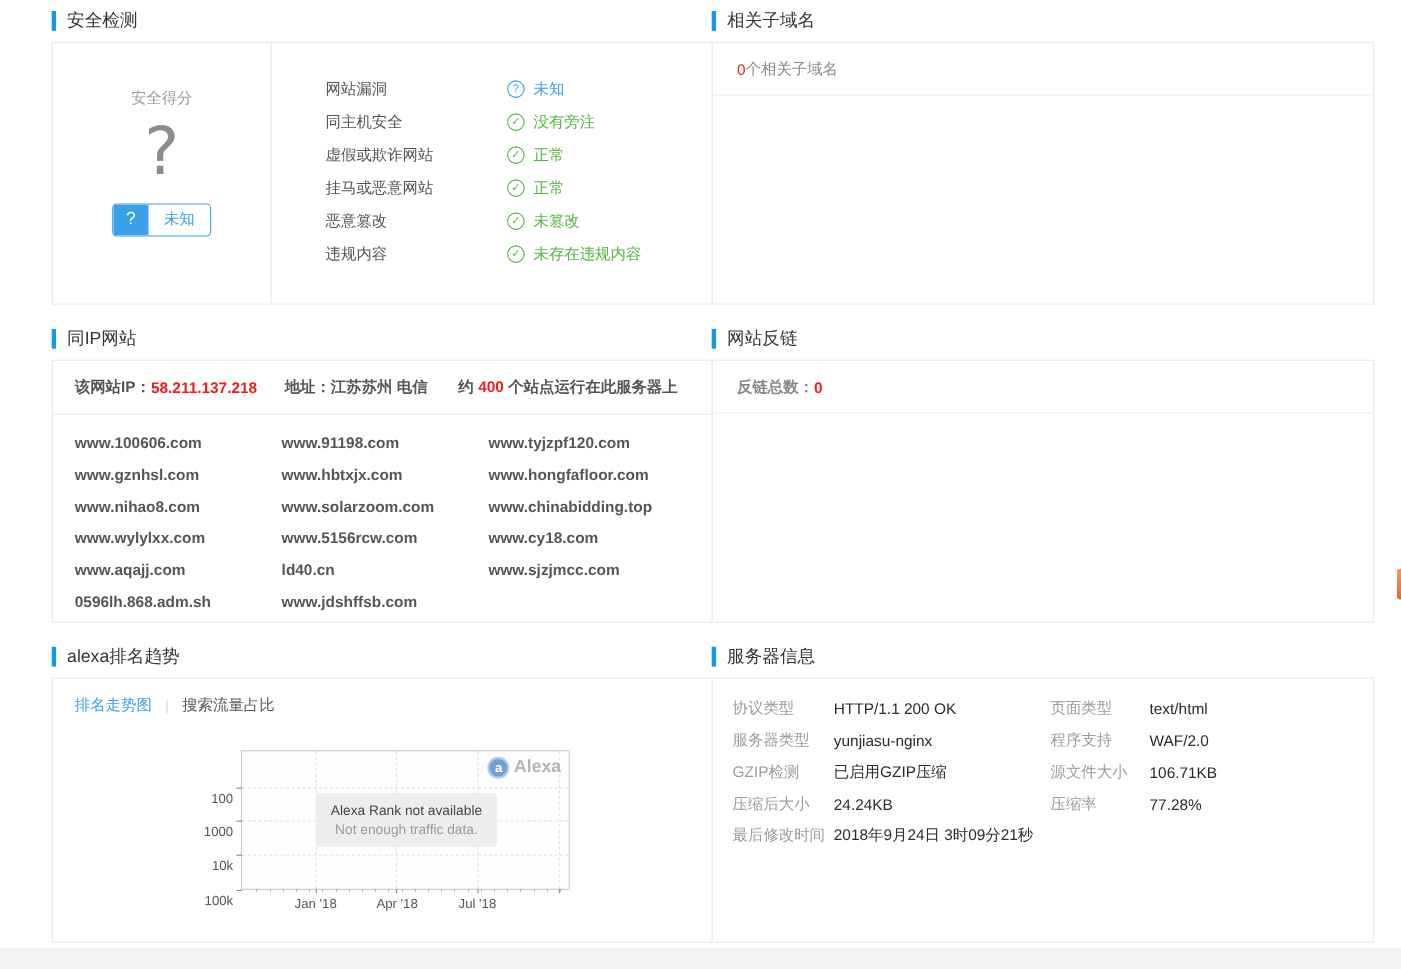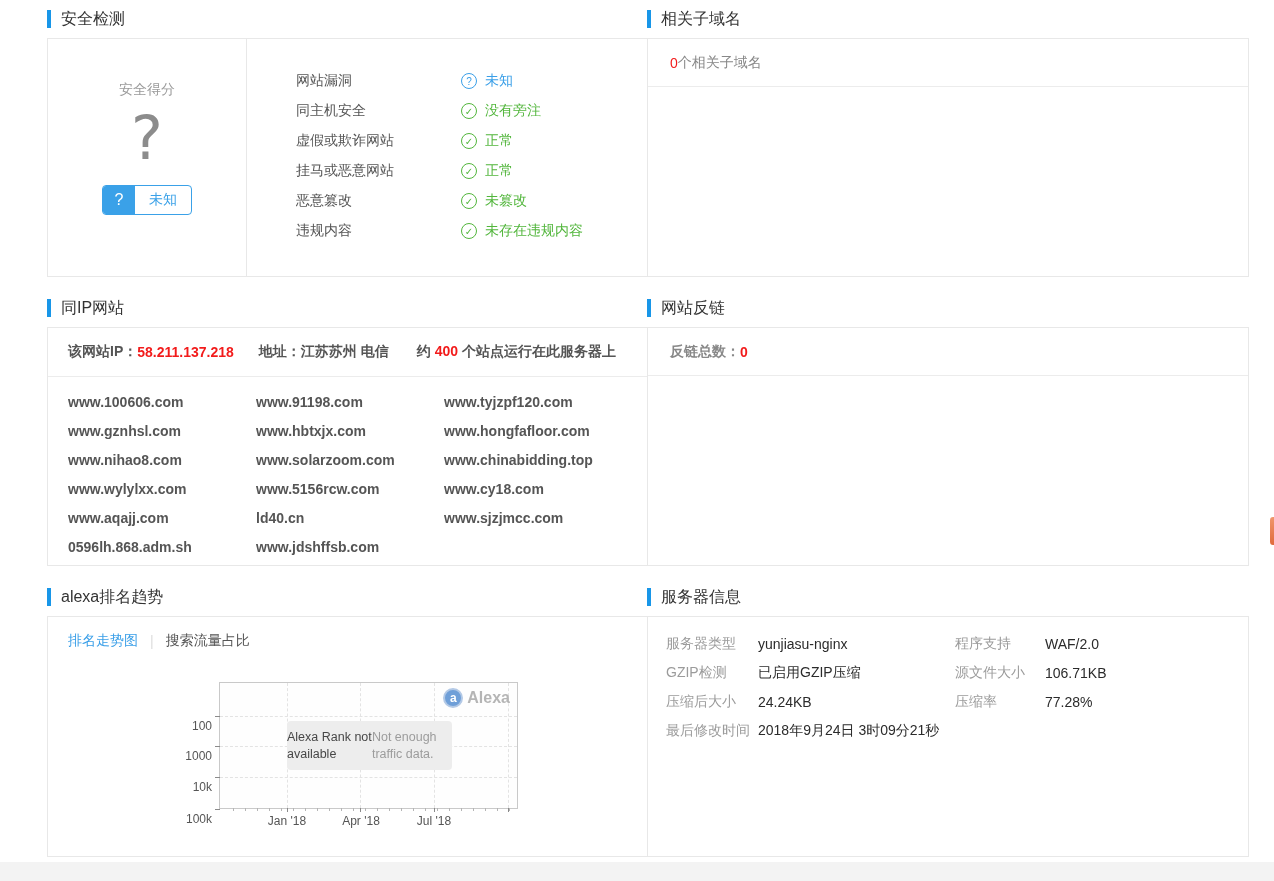--- a/index.html
+++ b/index.html
@@ -64,21 +64,21 @@
   .chart { position:absolute; left:171px; top:65px; width:299px; height:127px; border:1px solid #c9c9c9; background:#fefefe; }
   .gl-h { position:absolute; left:0; right:0; border-top:1px dashed #e3e3e3; }
   .gl-v { position:absolute; top:0; bottom:0; border-left:1px dashed #e3e3e3; }
   .ytick { position:absolute; left:-5px; width:5px; border-top:1px solid #8a8a8a; }
   .xtick { position:absolute; top:100%; height:4px; border-left:1px solid #8a8a8a; }
   .xticks-minor { position:absolute; left:2px; right:0; top:100%; height:3px;
      background:repeating-linear-gradient(to right, transparent 0px, transparent 11px, #b5b5b5 11px, #b5b5b5 12px); }
   .ylab { position:absolute; right:calc(100% + 8px); font-size:12px; color:#555; line-height:16px; white-space:nowrap;margin-top:10px; }
   .xlab { position:absolute; top:131px; transform:translateX(-50%); font-size:12px; color:#555; white-space:nowrap; }
   .overlay { position:absolute; left:67px; top:38px; width:165px; height:49px; background:#ededed; border-radius:4px;
-     display:flex; flex-direction:row; align-items:center; justify-content:center; line-height:17px; }
+     display:flex; flex-direction:column; align-items:center; justify-content:center; line-height:17px; }
   .overlay-title { color:#474747; font-size:12.5px; }
   .overlay-sub { color:#9c9c9c; font-size:12.5px; }
   .alexa-logo { position:absolute; top:5px; right:7px; display:flex; align-items:center; }
   .alexa-circle { width:20px; height:20px; border-radius:50%; background:#6f9fd8; border:2px solid #b3c9e6;
      color:#fff; font-size:12px; font-weight:bold; display:flex; align-items:center; justify-content:center; }
   .alexa-text { font-size:16px; font-weight:bold; color:#b5b5b5; margin-left:4px; }
 
   
   .server-grid { padding:12px 0 0 18px; }
   .srv-row { display:flex; align-items:center; height:29px; }
@@ -290,20 +290,26 @@
     </div>
 
     <div class="section col-right">
       <div class="section-title">
         <span class="title-bar"></span>
         <span class="title-text">服务器信息</span>
       </div>
       <div class="box r3">
         <div class="server-grid">
 
+            <div class="srv-row">
+              <span class="srv-label">协议类型</span>
+              <span class="srv-value">HTTP/1.1 200 OK</span>
+              <span class="srv-label2">页面类型</span>
+              <span class="srv-value2">text/html</span>
+            </div>
 
             <div class="srv-row">
               <span class="srv-label">服务器类型</span>
               <span class="srv-value">yunjiasu-nginx</span>
               <span class="srv-label2">程序支持</span>
               <span class="srv-value2">WAF/2.0</span>
             </div>
 
 
             <div class="srv-row">

